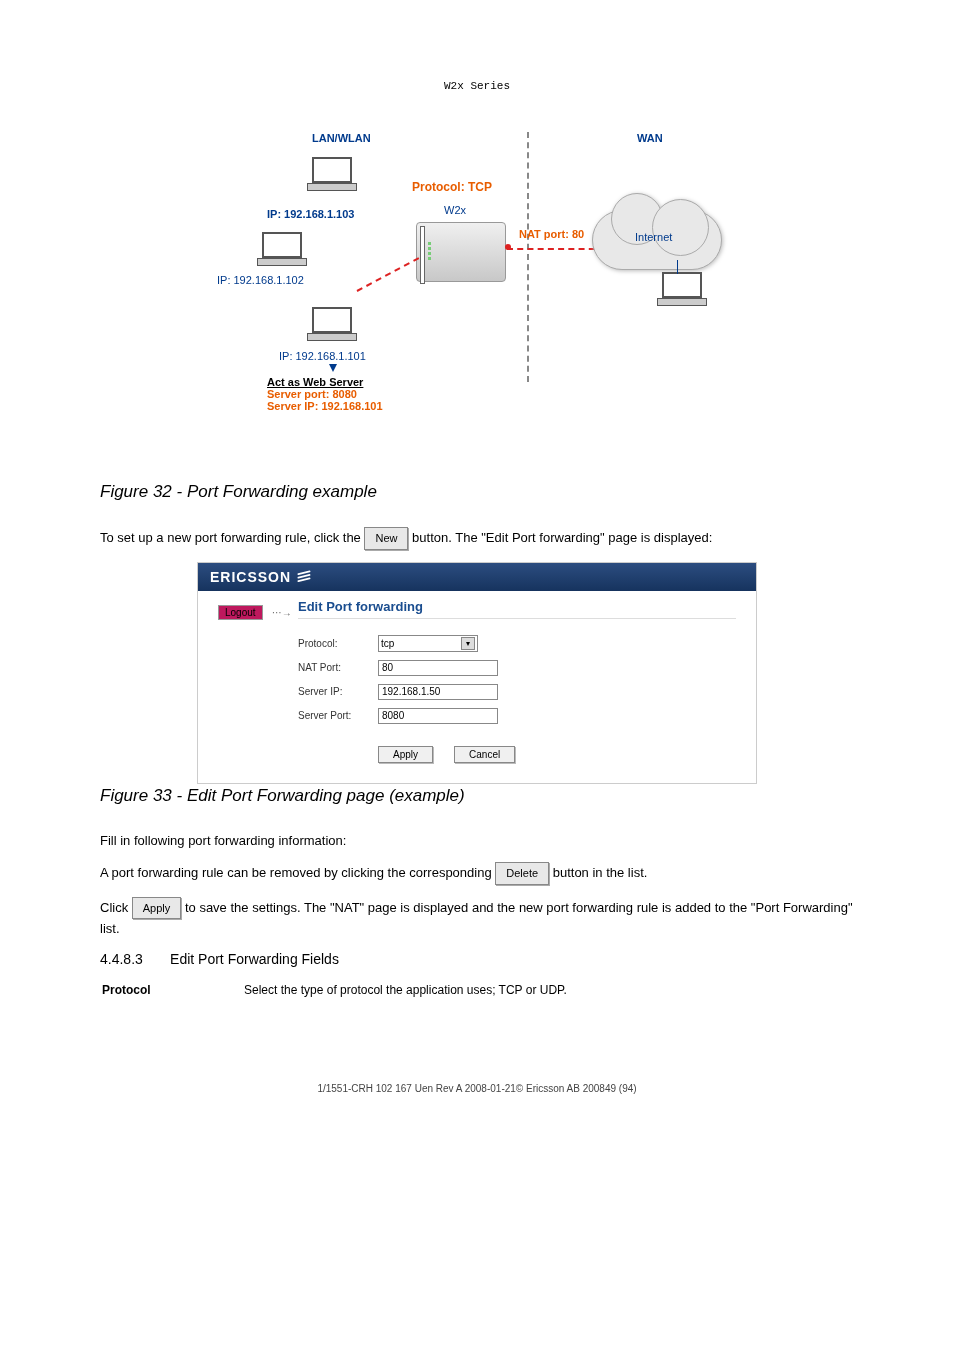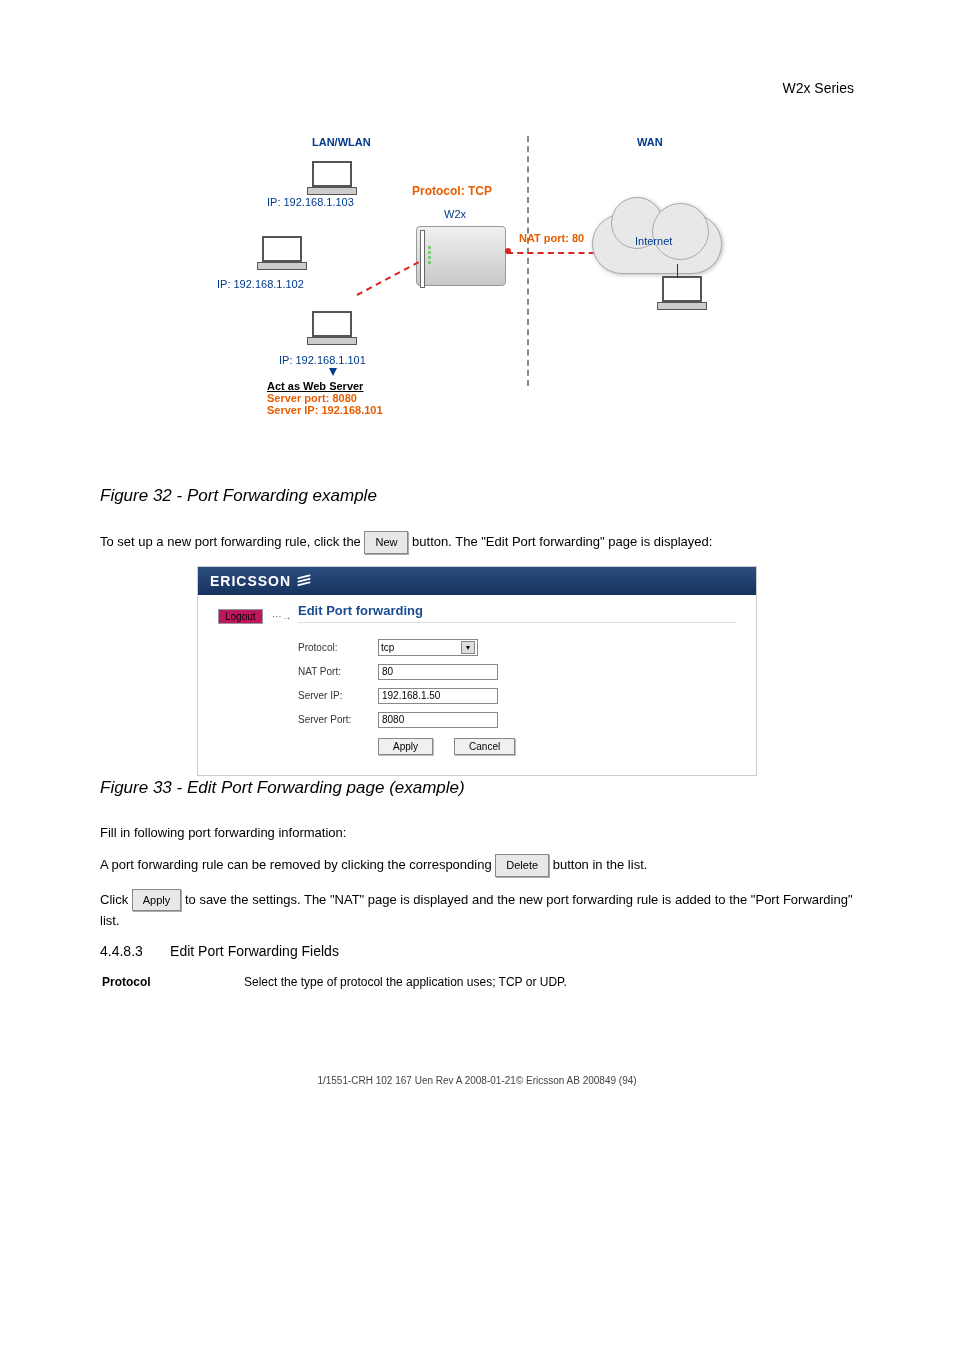--- a/index.html
+++ b/index.html
@@ -11,24 +11,25 @@
     color: #000;
     background: #fff;
     width: 954px;
   }
   .page {
     width: 954px;
     padding: 80px 100px 60px 100px;
     position: relative;
   }
   .header-prod {
-    text-align: right;
-    font-size: 14px;
+    text-align: center;
+    font-size: 11px;
     color: #000;
     margin-bottom: 40px;
+    font-family: Liberation Mono, monospace;
   }
   .diagram-caption {
     font-size: 17px;
     font-style: italic;
     margin-top: 10px;
     margin-bottom: 25px;
   }
   .body-text {
     font-size: 13px;
     line-height: 1.5;
@@ -163,21 +164,21 @@
   }
   .ui-select {
     font-size:10px; border:1px solid #888; width:100px; height:17px; background:#fff;
     display:flex; align-items:center; justify-content:space-between; padding:0 2px;
   }
   .ui-select .chev { width:14px; height:13px; background:#ddd; border:1px solid #888; display:flex; align-items:center; justify-content:center; font-size:8px; }
   .ui-input {
     border:1px solid #888; font-size:10px; padding:1px 3px; width:120px; height:16px; background:#fff;
   }
   .ui-btn-row {
-    margin-top:10px; padding-left:80px;
+    margin-top:22px; padding-left:80px;
   }
   .ui-btn {
     background:#f0f0f0; border:1px solid #888; font-size:10px; padding:2px 14px; margin-right:18px;
     box-shadow:1px 1px 0 #bbb;
   }
 </style>
 </head>
 <body>
 
 <div class="page">
@@ -186,21 +187,21 @@
   <div class="diagram">
     <div class="d-label-top" style="left:105px; top:0;">LAN/WLAN</div>
     <div class="d-label-top" style="left:430px; top:0;">WAN</div>
 
     <div class="dash-line-v" style="left:320px; top:0; height:250px;"></div>
 
     <div class="laptop" style="left:100px; top:25px;">
         <div class="screen"></div>
         <div class="base"></div>
       </div>
-    <div class="ip-label" style="left:60px; top:60px;">IP: 192.168.1.103</div>
+    <div class="ip-label" style="left:60px; top:76px;font-weight:bold;">IP: 192.168.1.103</div>
 
     <div class="laptop" style="left:50px; top:100px;">
         <div class="screen"></div>
         <div class="base"></div>
       </div>
     <div class="ip-label" style="left:10px; top:142px;">IP: 192.168.1.102</div>
 
     <div class="laptop" style="left:100px; top:175px;">
         <div class="screen"></div>
         <div class="base"></div>

